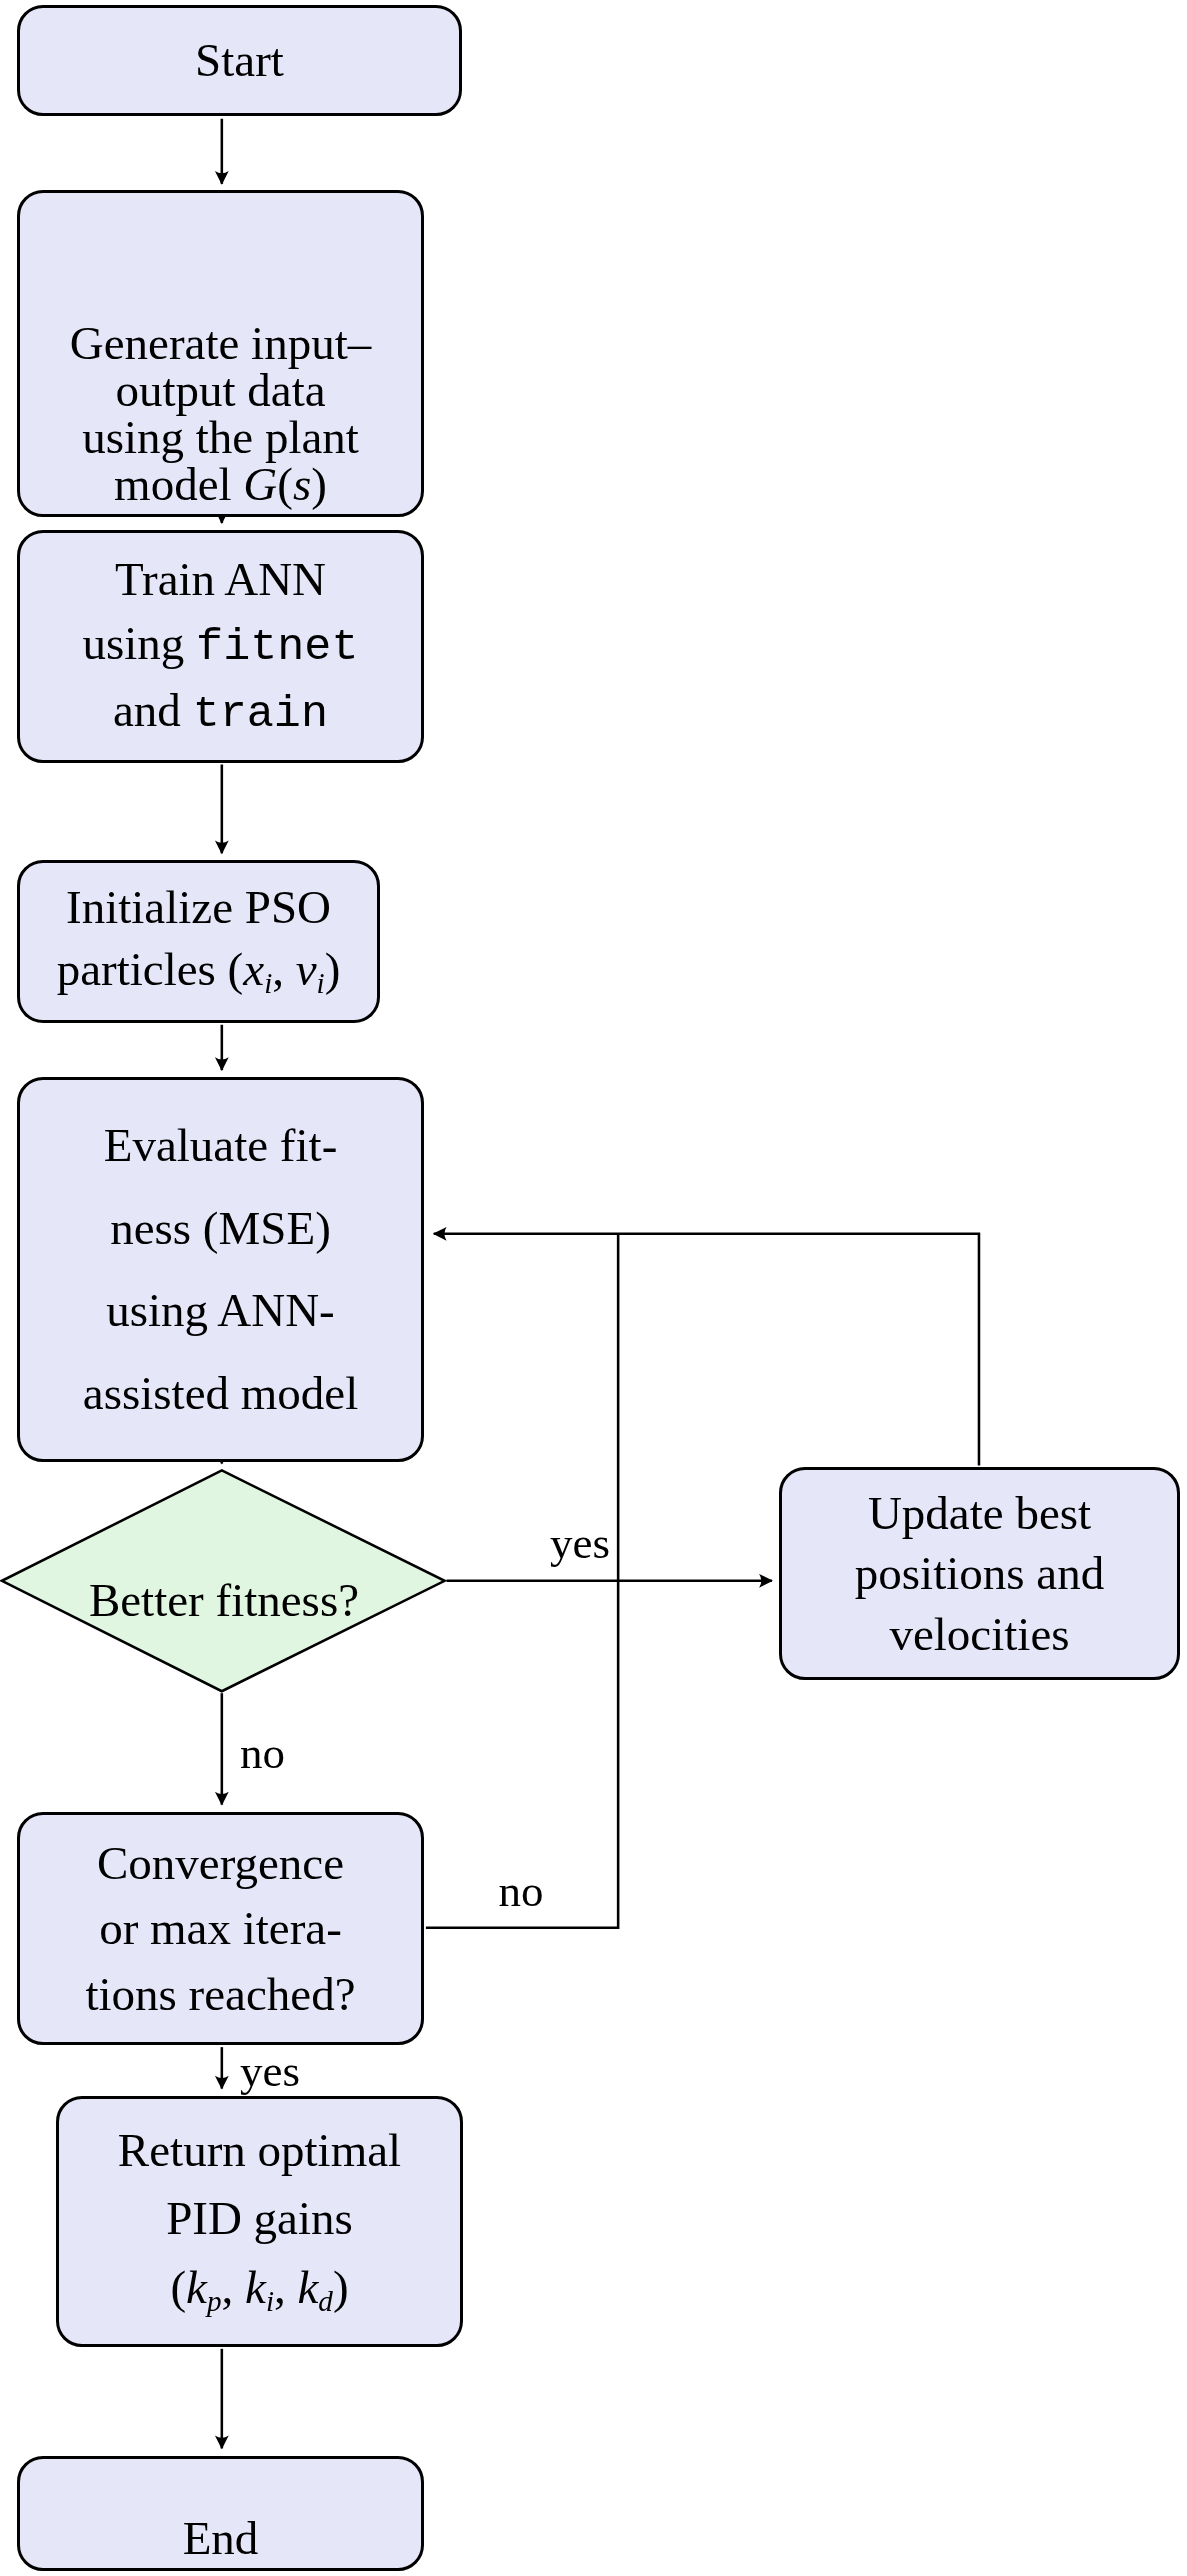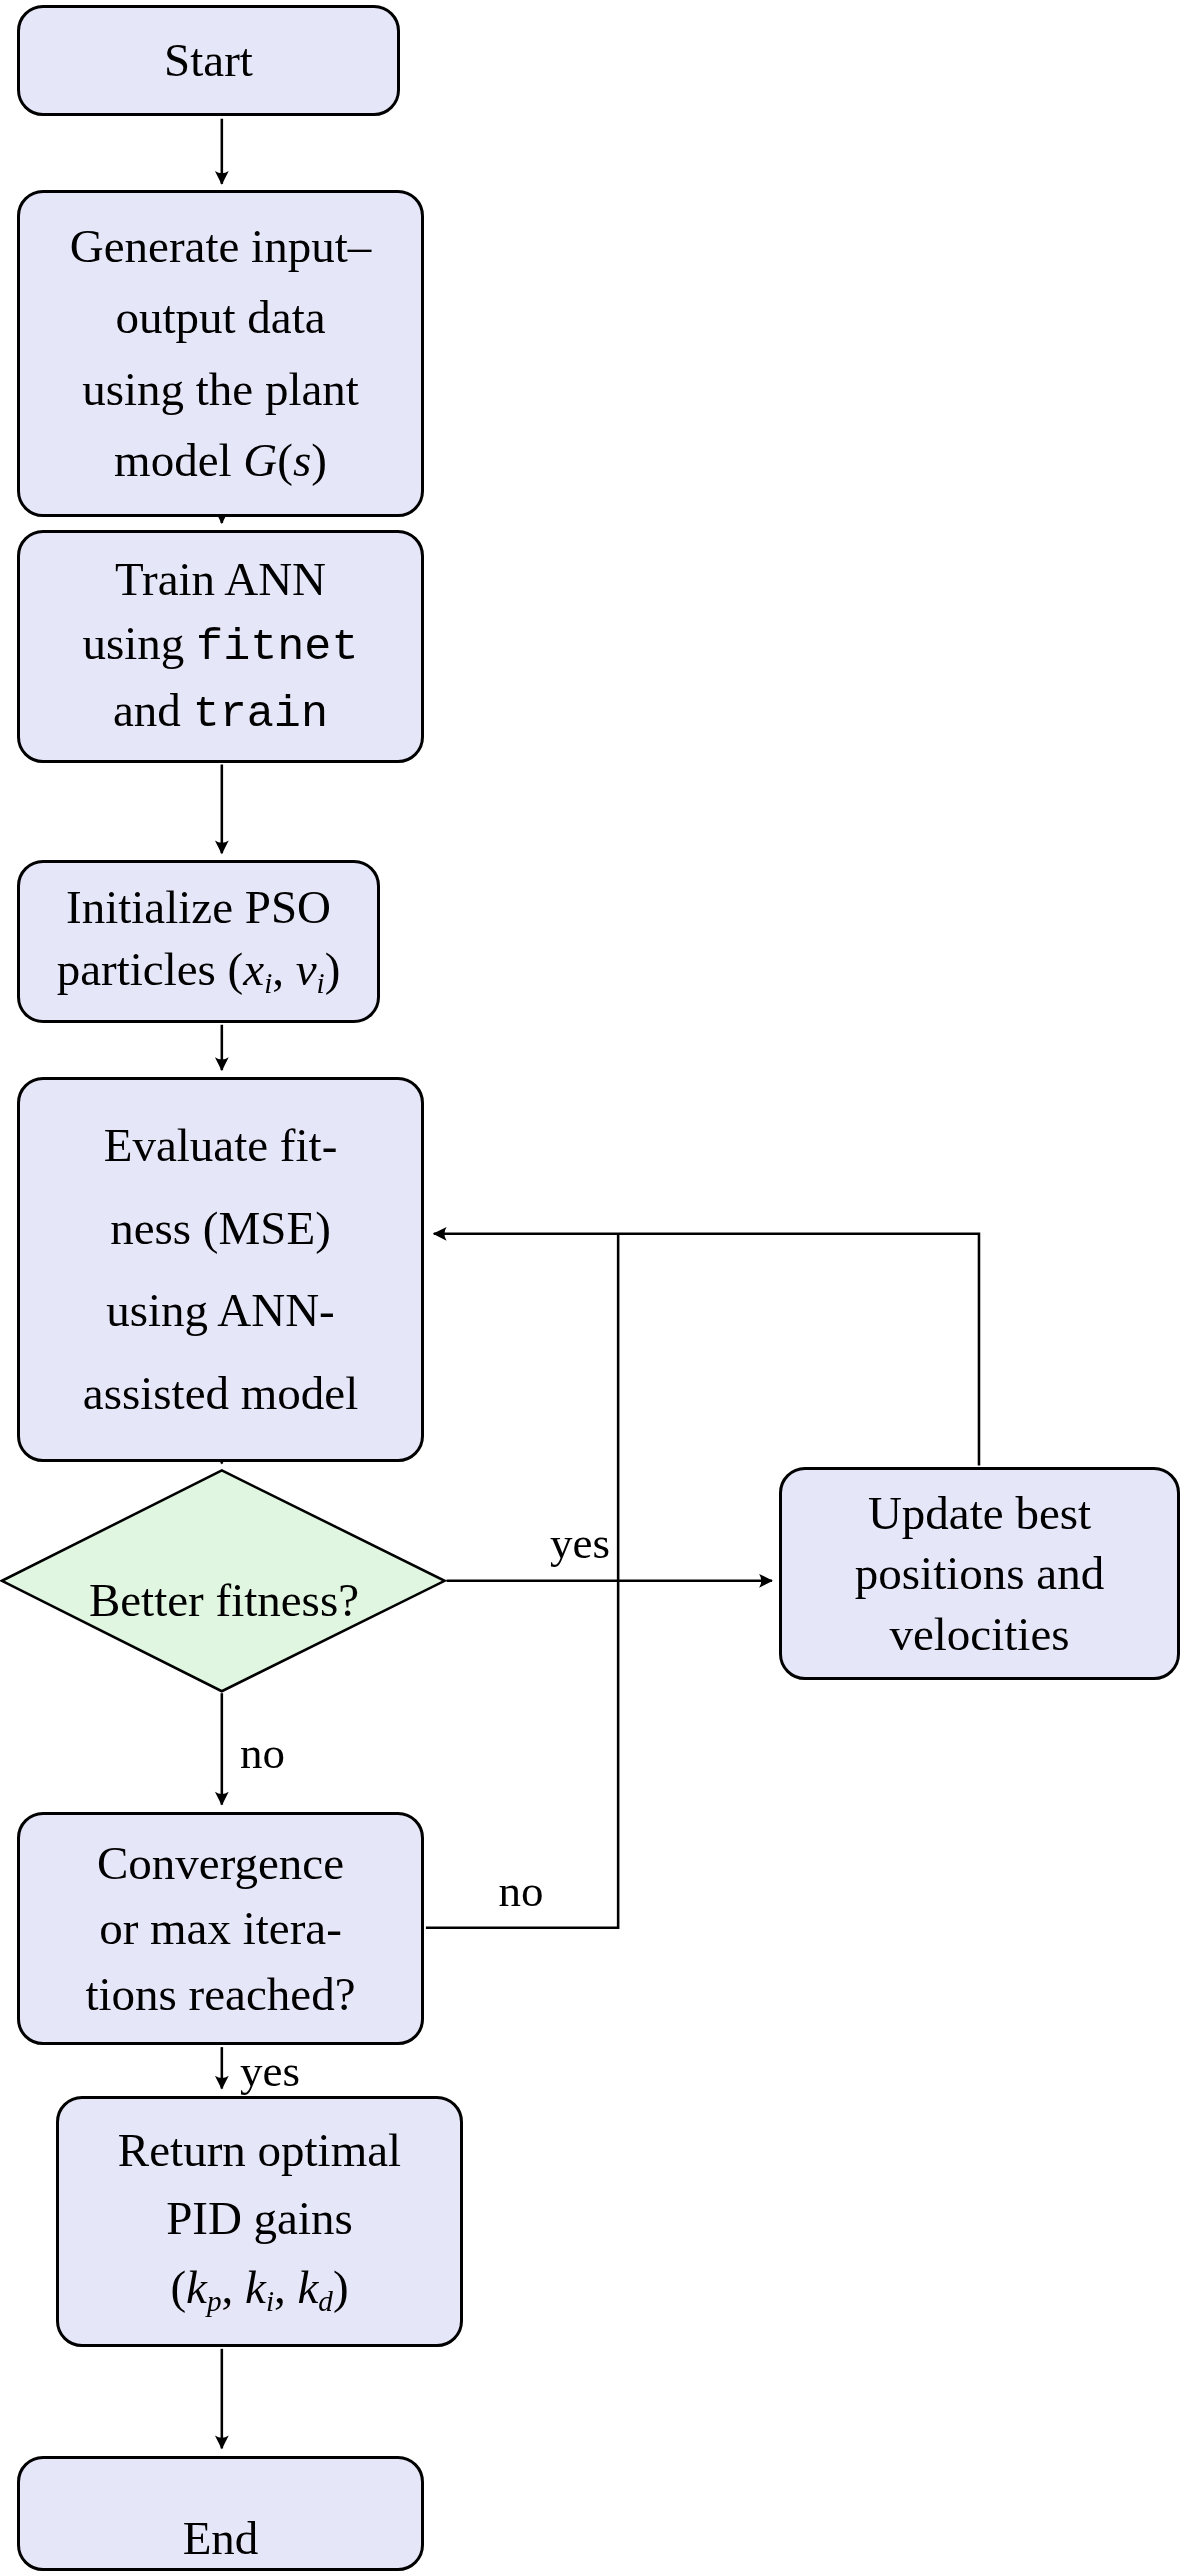--- a/index.html
+++ b/index.html
@@ -97,25 +97,25 @@
     <polygon class="diamond" points="225,1491 451,1603 225,1715 2,1603"></polygon>
 
     <path class="edge" d="M453 1603 L783 1603" marker-end="url(#arrow)"></path>
     <path class="edge" d="M993 1486 L993 1251 L440 1251" marker-end="url(#arrow)"></path>
     <path class="edge" d="M225 1717 L225 1830" marker-end="url(#arrow)"></path>
     <path class="edge" d="M432 1955 L627 1955 L627 1252"></path>
     <path class="edge" d="M225 2076 L225 2118" marker-end="url(#arrow)"></path>
     <path class="edge" d="M225 2382 L225 2483" marker-end="url(#arrow)"></path>
   </svg>
 
-  <div class="node" style="left:17px; top:5px; width:383px; height:111px;">
+  <div class="node" style="left:17px; top:5px; width:445px; height:111px;">
     <div class="line">Start</div>
   </div>
 
-  <div class="node" style="left:17px; top:190px; width:407px; height:327px;">
+  <div class="node" style="left:17px; top:190px; width:407px; height:327px;justify-content:flex-end;">
     <div class="line">Generate input–</div>
     <div class="line">output data</div>
     <div class="line">using the plant</div>
     <div class="line"><span>model </span><span class="mi">G</span><span>(</span><span class="mi">s</span><span>)</span></div>
   </div>
 
   <div class="node" style="left:17px; top:530px; width:407px; height:233px;">
     <div class="line">Train ANN</div>
     <div class="line"><span>using </span><span class="mono">fitnet</span></div>
     <div class="line"><span>and </span><span class="mono">train</span></div>

